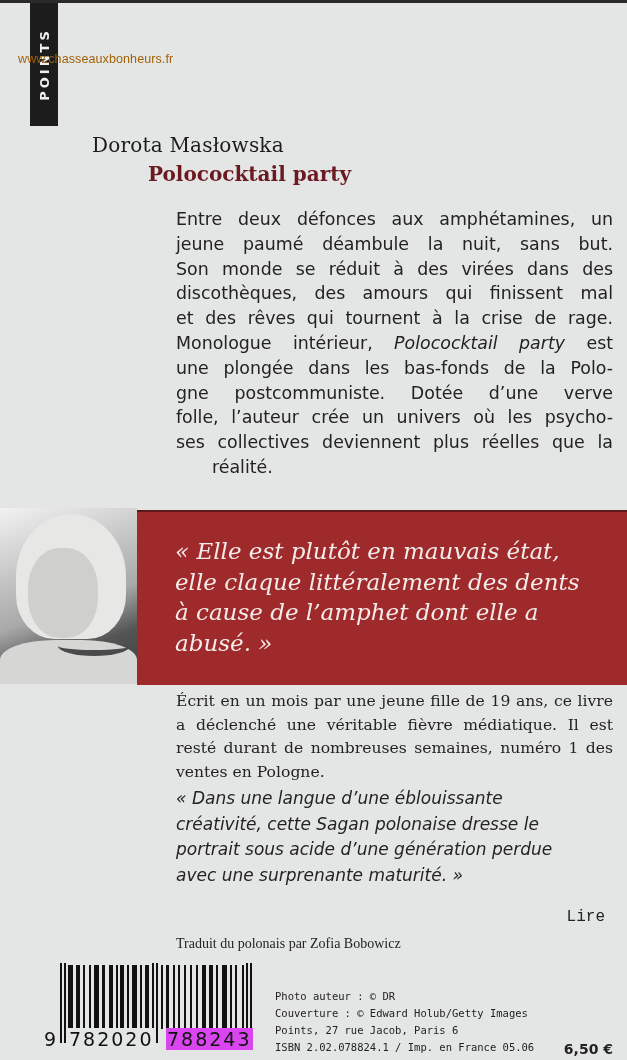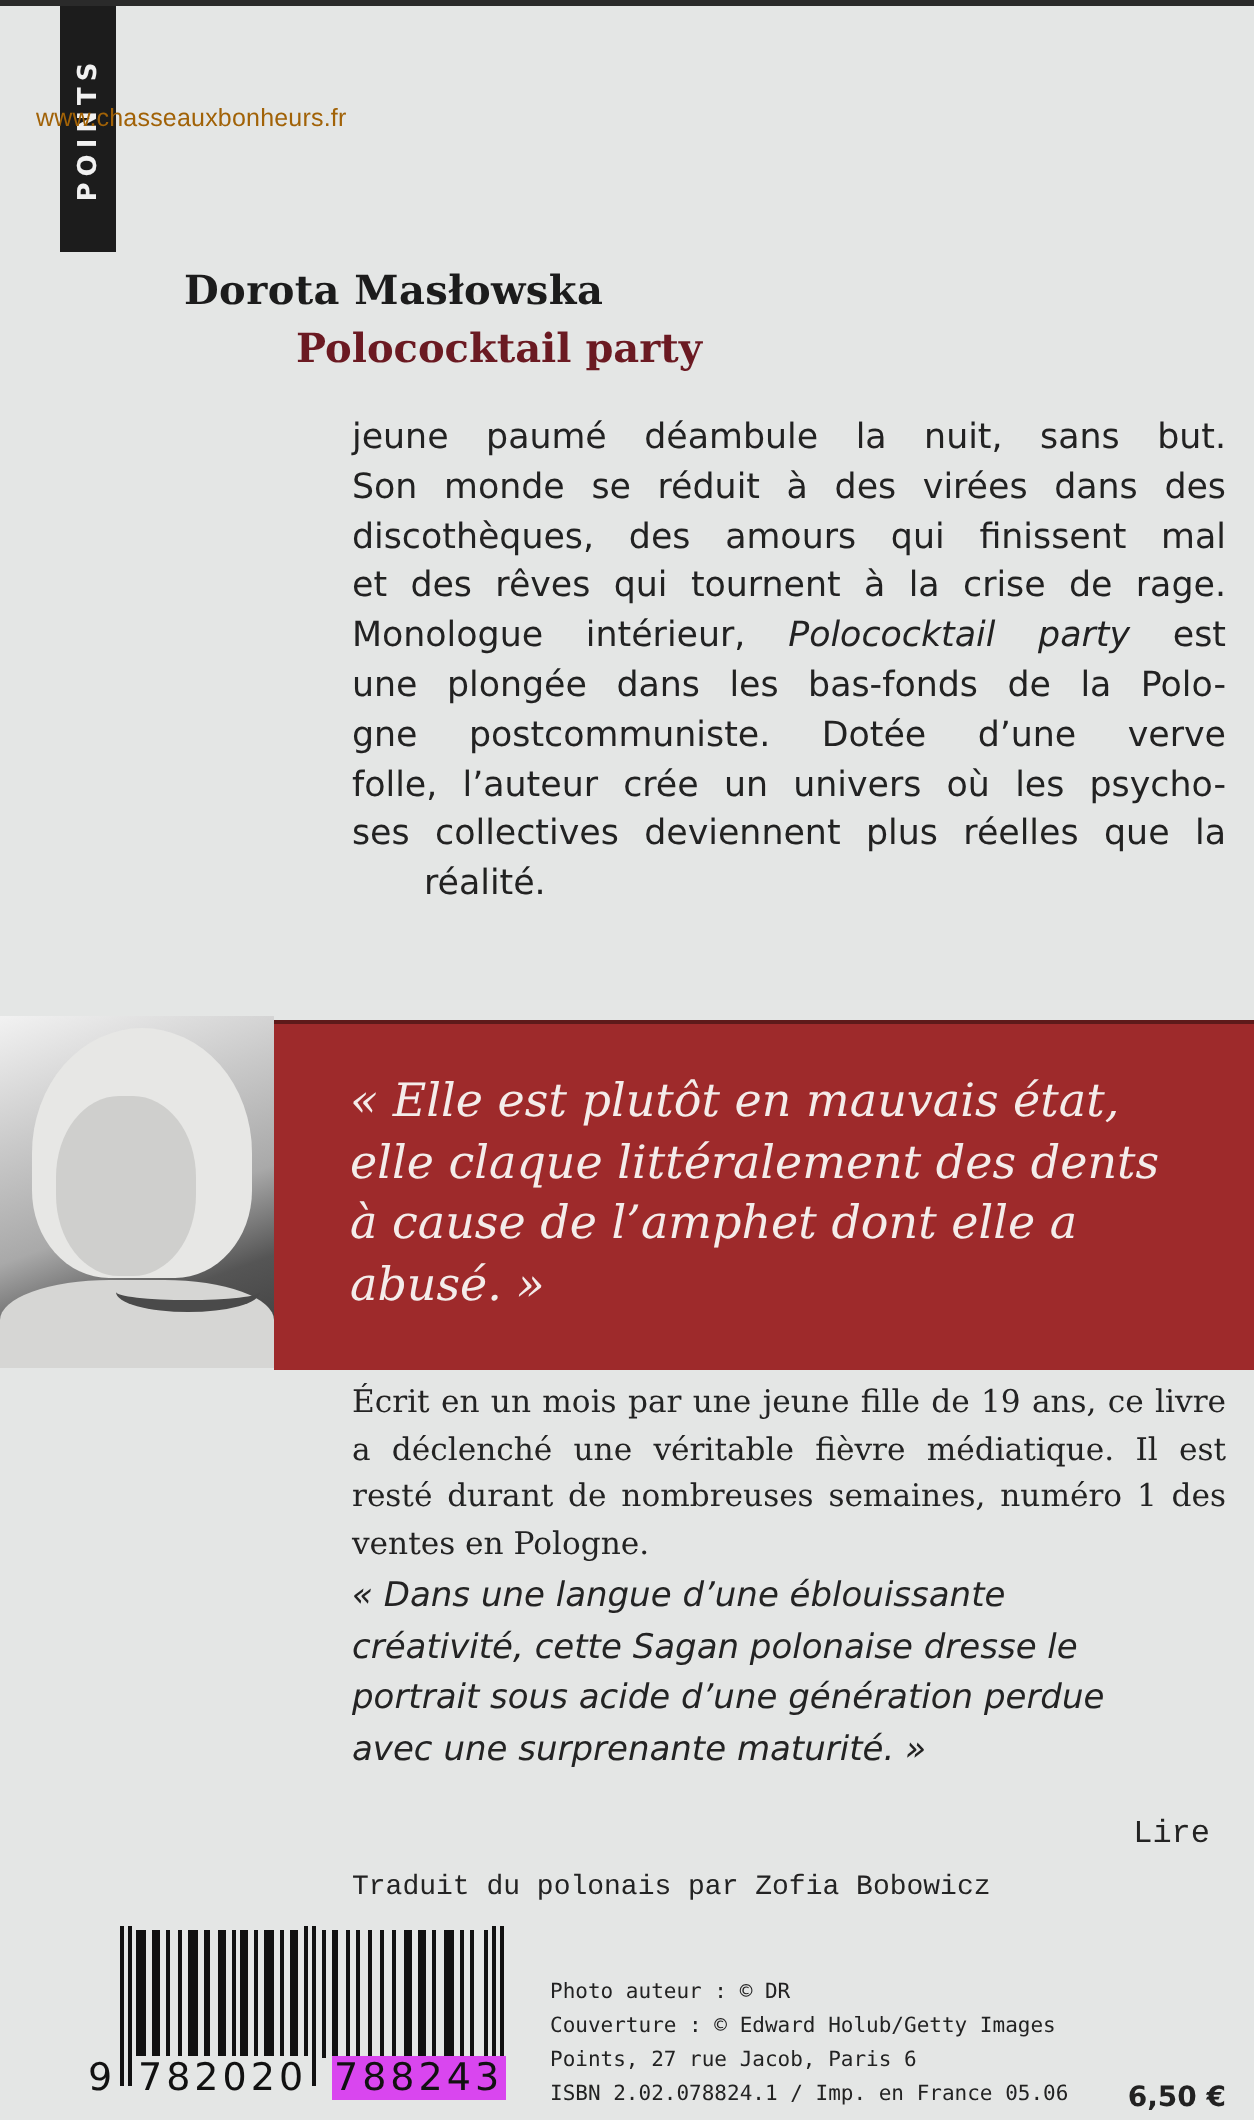--- a/index.html
+++ b/index.html
@@ -20,21 +20,21 @@
     transform: rotate(-90deg); white-space: nowrap;
     font-family: "DejaVu Sans", sans-serif;
   }
   .watermark {
     position: absolute; left: 18px; top: 52px;
     color: #a16207; font-size: 12.5px; font-family: "Liberation Sans", sans-serif;
     letter-spacing: 0.1px;
   }
   .author {
     position: absolute; left: 92px; top: 133px;
-    font-family: "DejaVu Serif", serif; font-weight: bold; font-size: 20px; color: #1c1c1c;
+    font-family: "DejaVu Serif", serif; font-weight: normal; font-size: 20px; color: #1c1c1c;
     letter-spacing: 0.2px;
   }
   .title {
     position: absolute; left: 148px; top: 162px;
     font-family: "DejaVu Serif", serif; font-weight: bold; font-size: 20px; color: #6b1a22;
   }
   .blurb {
     position: absolute; left: 176px; top: 207px; width: 437px;
     font-family: "DejaVu Sans", sans-serif; font-size: 17.4px; line-height: 24.8px;
     color: #222; text-align: justify;
@@ -71,21 +71,21 @@
     position: absolute; left: 176px; top: 786px; width: 437px;
     font-family: "DejaVu Sans", sans-serif; font-style: italic; font-size: 17px; line-height: 25.5px; color: #232323;
   }
   .review span { display: block; white-space: nowrap; }
   .review-source {
     position: absolute; right: 22px; top: 908px;
     font-family: Liberation Mono, monospace; font-size: 16px; color: #232323;
   }
   .translator {
     position: absolute; left: 176px; top: 936px;
-    font-family: Liberation Mono, monospace; font-size: 14px; color: #232323;
+    font-family: Liberation Serif, serif; font-size: 14px; color: #232323;
   }
   .barcode {
     position: absolute; left: 56px; top: 963px; width: 204px; height: 82px;
   }
   .barcode-bars { position: absolute; left: 0; top: 0; width: 204px; height: 82px; display: flex; align-items: flex-start; }
   .barcode-digits {
     position: absolute; left: 0; top: 65px; width: 204px;
     font-family: "DejaVu Sans", sans-serif; font-size: 19px; color: #111; letter-spacing: 2px;
   }
   .barcode-digits .first { position: absolute; left: -12px; top: 0; }
@@ -109,20 +109,21 @@
 <div class="points-tab">
   <span>POINTS</span>
 </div>
 
 <div class="watermark">www.chasseauxbonheurs.fr</div>
 
 <div class="author">Dorota Masłowska</div>
 <div class="title">Polococktail party</div>
 
 <div class="blurb">
+  <span class="ln">Entre deux défonces aux amphétamines, un</span>
   <span class="ln">jeune paumé déambule la nuit, sans but.</span>
   <span class="ln">Son monde se réduit à des virées dans des</span>
   <span class="ln">discothèques, des amours qui finissent mal</span>
   <span class="ln">et des rêves qui tournent à la crise de rage.</span>
   <span class="ln"><span>Monologue intérieur, </span><em>Polococktail party</em><span> est</span></span>
   <span class="ln">une plongée dans les bas-fonds de la Polo-</span>
   <span class="ln">gne postcommuniste. Dotée d’une verve</span>
   <span class="ln">folle, l’auteur crée un univers où les psycho-</span>
   <span class="ln">ses collectives deviennent plus réelles que la</span>
   <span class="ln last">réalité.</span>

